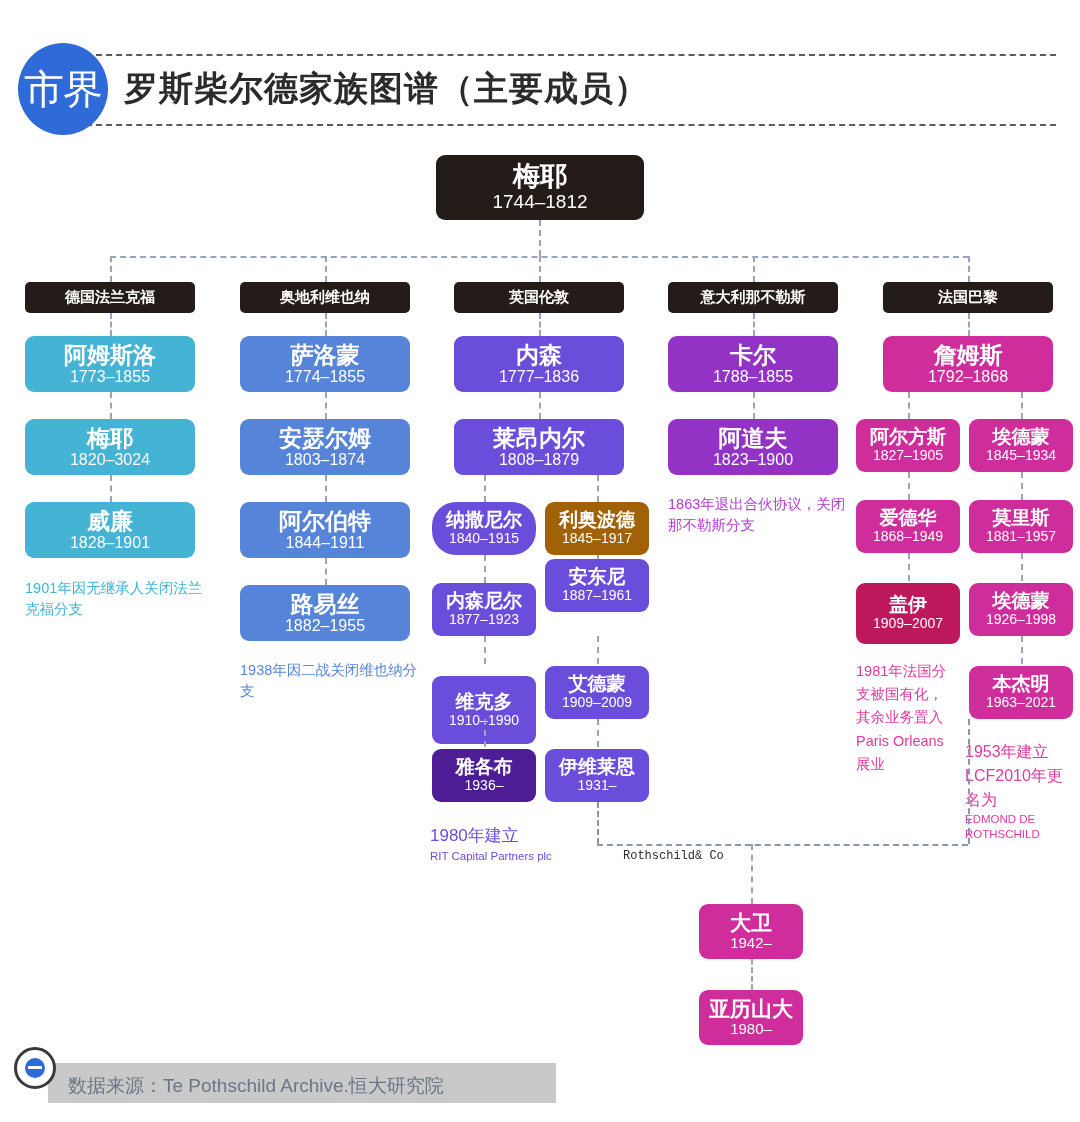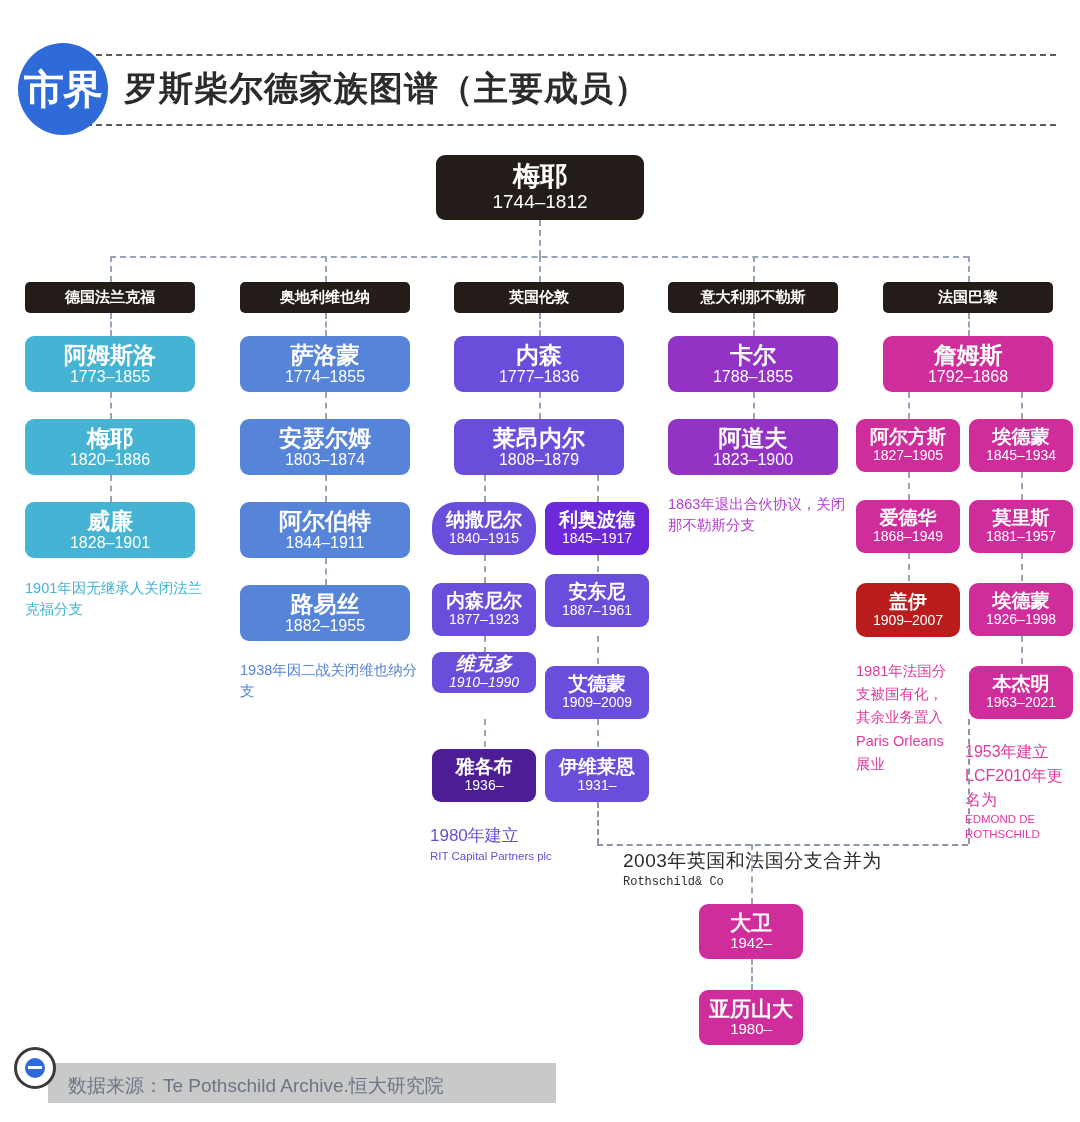--- a/index.html
+++ b/index.html
@@ -16,21 +16,21 @@
     position:absolute;left:86px;top:54px;width:970px;height:0;
     border-top:2px dashed #5a5a5a;
   }
   .hdr-rule.b{top:124px;}
   .logo{
     position:absolute;left:18px;top:43px;width:90px;height:92px;
     border-radius:50%;background:#2f6ad9;
     display:flex;align-items:center;justify-content:center;
   }
   .logo span{
-    color:#fff;font-size:40px;font-weight:bold;letter-spacing:-1px;
+    color:#fff;font-size:40px;font-weight:normal;letter-spacing:-1px;
     line-height:1;font-family:"DejaVu Sans",sans-serif;
   }
   .hdr-title{
     position:absolute;left:124px;top:66px;
     font-size:34px;font-weight:bold;color:#2b2b2b;letter-spacing:1px;
     white-space:nowrap;
   }
 
   
   .node{
@@ -135,21 +135,21 @@
   <div class="vline" style="left:753px;top:313px;height:23px;"></div>
   <div class="vline" style="left:968px;top:313px;height:23px;"></div>
 
   <div class="node n-lg" style="left:25px;top:336px;width:170px;height:56px;background:#44b3d4;">
     <div class="nm">阿姆斯洛</div>
     <div class="yr">1773–1855</div>
   </div>
   <div class="vline" style="left:110px;top:392px;height:27px;"></div>
   <div class="node n-lg" style="left:25px;top:419px;width:170px;height:56px;background:#44b3d4;">
     <div class="nm">梅耶</div>
-    <div class="yr">1820–1886</div>
+    <div class="yr">1820–3024</div>
   </div>
   <div class="vline" style="left:110px;top:475px;height:27px;"></div>
   <div class="node n-lg" style="left:25px;top:502px;width:170px;height:56px;background:#44b3d4;">
     <div class="nm">威廉</div>
     <div class="yr">1828–1901</div>
   </div>
   <div class="note" style="left:25px;top:578px;width:182px;color:#44b3d4;">1901年因无继承人关闭法兰克福分支</div>
 
   <div class="node n-lg" style="left:240px;top:336px;width:170px;height:56px;background:#5684d8;">
     <div class="nm">萨洛蒙</div>
@@ -182,39 +182,39 @@
     <div class="yr">1808–1879</div>
   </div>
 
   <div class="vline" style="left:484px;top:475px;height:27px;"></div>
   <div class="vline" style="left:597px;top:475px;height:27px;"></div>
 
   <div class="node n-sm" style="left:432px;top:502px;width:104px;height:53px;background:#6a4edb;border-radius:24px;">
     <div class="nm">纳撒尼尔</div>
     <div class="yr">1840–1915</div>
   </div>
-  <div class="node n-sm" style="left:545px;top:502px;width:104px;height:53px;background:#6d28d9;">
+  <div class="node n-sm" style="left:545px;top:502px;width:104px;height:53px;background:#a16207;">
     <div class="nm">利奥波德</div>
     <div class="yr">1845–1917</div>
   </div>
   <div class="vline" style="left:484px;top:555px;height:28px;"></div>
   <div class="vline" style="left:597px;top:555px;height:28px;"></div>
 
   <div class="node n-sm" style="left:432px;top:583px;width:104px;height:53px;background:#6a4edb;">
     <div class="nm">内森尼尔</div>
     <div class="yr">1877–1923</div>
   </div>
-  <div class="node n-sm" style="left:545px;top:574px;width:104px;height:53px;background:#6a4edb;">
+  <div class="node n-sm" style="left:545px;top:559px;width:104px;height:53px;background:#6a4edb;">
     <div class="nm">安东尼</div>
     <div class="yr">1887–1961</div>
   </div>
   <div class="vline" style="left:484px;top:636px;height:28px;"></div>
   <div class="vline" style="left:597px;top:636px;height:28px;"></div>
 
-  <div class="node n-sm" style="left:432px;top:652px;width:104px;height:41px;background:#6a4edb;font-style:italic;">
+  <div class="node n-sm" style="left:432px;top:676px;width:104px;height:68px;background:#6a4edb;">
     <div class="nm">维克多</div>
     <div class="yr">1910–1990</div>
   </div>
   <div class="node n-sm" style="left:545px;top:666px;width:104px;height:53px;background:#6a4edb;">
     <div class="nm">艾德蒙</div>
     <div class="yr">1909–2009</div>
   </div>
   <div class="vline" style="left:484px;top:719px;height:28px;"></div>
   <div class="vline" style="left:597px;top:719px;height:28px;"></div>
 
@@ -265,21 +265,21 @@
     <div class="nm">爱德华</div>
     <div class="yr">1868–1949</div>
   </div>
   <div class="node n-sm" style="left:969px;top:500px;width:104px;height:53px;background:#cf2d9b;">
     <div class="nm">莫里斯</div>
     <div class="yr">1881–1957</div>
   </div>
   <div class="vline" style="left:908px;top:553px;height:28px;"></div>
   <div class="vline" style="left:1021px;top:553px;height:28px;"></div>
 
-  <div class="node n-sm" style="left:856px;top:583px;width:104px;height:54px;background:#b91c1c;border-radius:10px;">
+  <div class="node n-sm" style="left:856px;top:583px;width:104px;height:61px;background:#be185d;">
     <div class="nm">盖伊</div>
     <div class="yr">1909–2007</div>
   </div>
   <div class="node n-sm" style="left:969px;top:583px;width:104px;height:53px;background:#cf2d9b;">
     <div class="nm">埃德蒙</div>
     <div class="yr">1926–1998</div>
   </div>
   <div class="vline" style="left:1021px;top:636px;height:28px;"></div>
   <div class="node n-sm" style="left:969px;top:666px;width:104px;height:53px;background:#cf2d9b;">
     <div class="nm">本杰明</div>
@@ -290,21 +290,20 @@
   <div class="note" style="left:965px;top:740px;width:112px;color:#e0399f;line-height:1.5;">
     <span style="font-size:16px;">1953年建立LCF2010年更名为</span>
     <span class="sub">EDMOND DE ROTHSCHILD</span>
   </div>
 
   <div class="vline dk" style="left:597px;top:802px;height:42px;"></div>
   <div class="vline dk" style="left:968px;top:719px;height:125px;"></div>
   <div class="hline dk" style="left:597px;top:844px;width:371px;"></div>
 
   <div class="note-dark" style="left:623px;top:848px;width:330px;">
-    <span class="big">2003年英国和法国分支合并为</span>
     <span class="sml">Rothschild&amp; Co</span>
   </div>
 
   <div class="vline" style="left:751px;top:844px;height:60px;"></div>
   <div class="node n-md" style="left:699px;top:904px;width:104px;height:55px;background:#cf2d9b;">
     <div class="nm">大卫</div>
     <div class="yr">1942–</div>
   </div>
   <div class="vline" style="left:751px;top:959px;height:31px;"></div>
   <div class="node n-md" style="left:699px;top:990px;width:104px;height:55px;background:#cf2d9b;">

